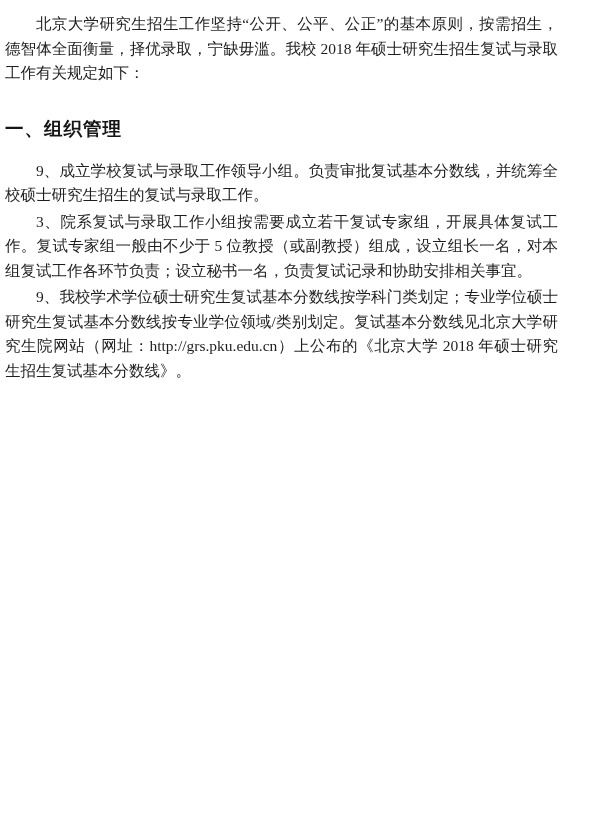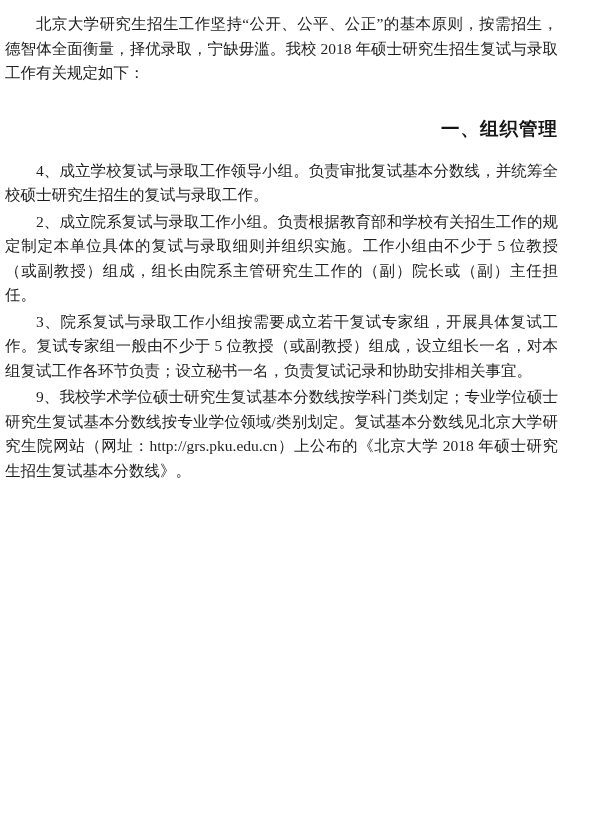--- a/index.html
+++ b/index.html
@@ -27,35 +27,33 @@
     word-break: break-all;
   }
   .heading {
     font-family: "Liberation Sans", "DejaVu Sans", sans-serif;
     font-size: 18.5px;
     line-height: 25px;
     font-weight: 700;
     color: #151515;
     margin: 30px 0 18px 0;
     letter-spacing: 1px;
-    text-align: right;
   }
   section { margin: 0; }
 </style>
 </head>
 <body>
 
 <div class="page">
 
   <p class="para">北京大学研究生招生工作坚持“公开、公平、公正”的基本原则，按需招生，德智体全面衡量，择优录取，宁缺毋滥。我校 2018 年硕士研究生招生复试与录取工作有关规定如下：</p>
 
   <section>
     <h2 class="heading">一、组织管理</h2>
-    <p class="para">4、成立学校复试与录取工作领导小组。负责审批复试基本分数线，并统筹全校硕士研究生招生的复试与录取工作。</p>
-    <p class="para">2、成立院系复试与录取工作小组。负责根据教育部和学校有关招生工作的规定制定本单位具体的复试与录取细则并组织实施。工作小组由不少于 5 位教授（或副教授）组成，组长由院系主管研究生工作的（副）院长或（副）主任担任。</p>
+    <p class="para">9、成立学校复试与录取工作领导小组。负责审批复试基本分数线，并统筹全校硕士研究生招生的复试与录取工作。</p>
     <p class="para">3、院系复试与录取工作小组按需要成立若干复试专家组，开展具体复试工作。复试专家组一般由不少于 5 位教授（或副教授）组成，设立组长一名，对本组复试工作各环节负责；设立秘书一名，负责复试记录和协助安排相关事宜。</p>
   </section>
 
   <section>
     <p class="para">9、我校学术学位硕士研究生复试基本分数线按学科门类划定；专业学位硕士研究生复试基本分数线按专业学位领域/类别划定。复试基本分数线见北京大学研究生院网站（网址：http://grs.pku.edu.cn）上公布的《北京大学 2018 年硕士研究生招生复试基本分数线》。</p>
   </section>
 
 
 </div>
 

